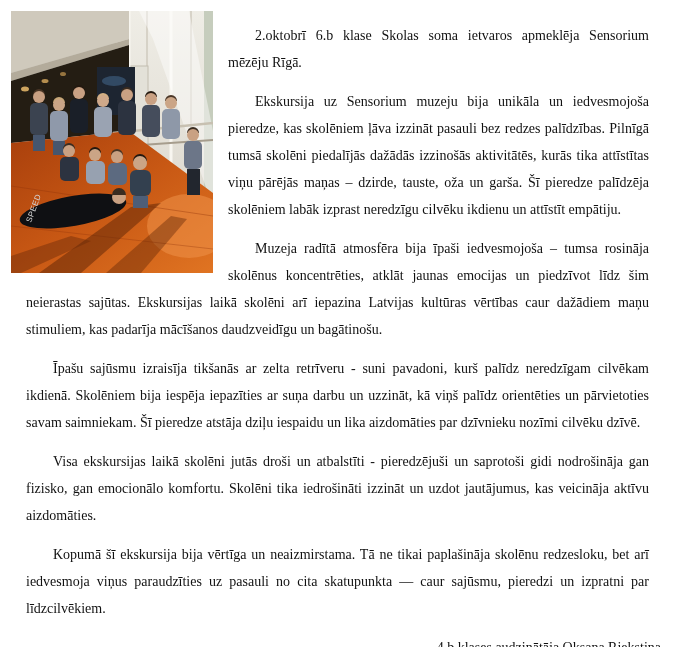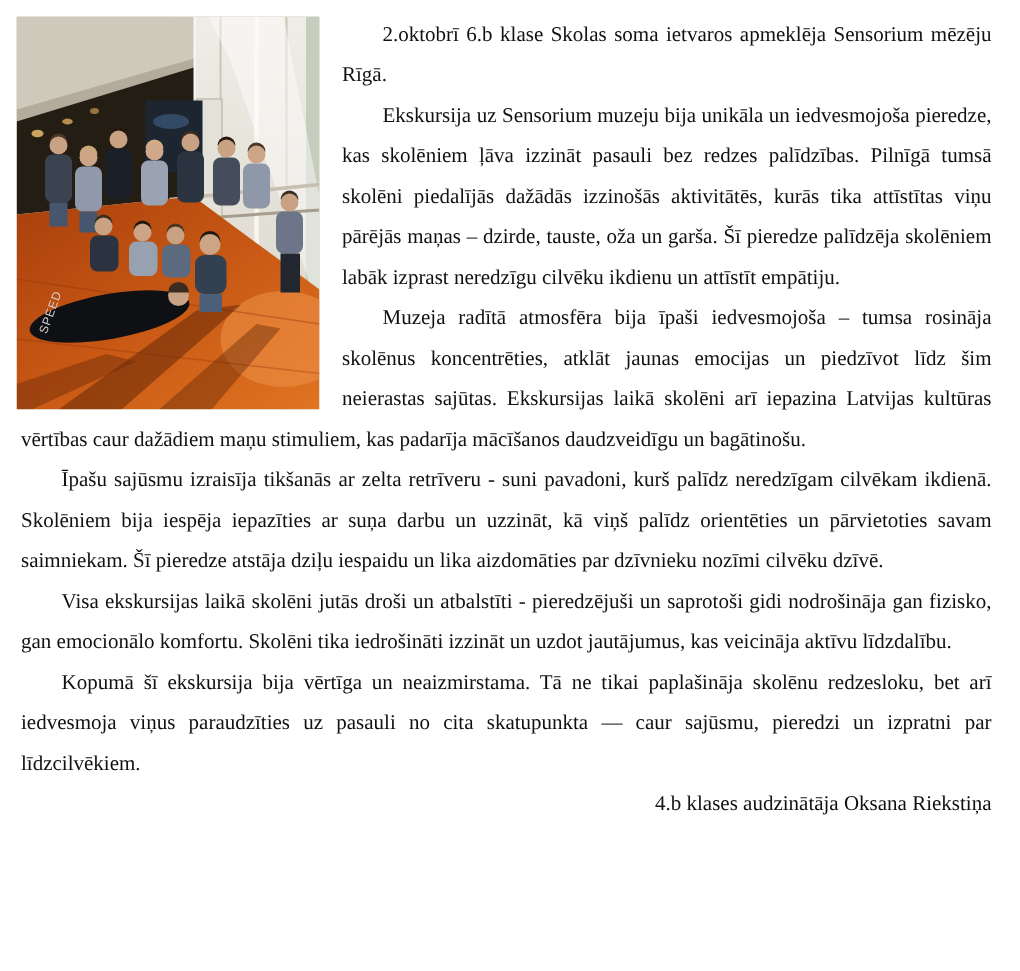--- a/index.html
+++ b/index.html
@@ -22,21 +22,21 @@
   }
   .photo-wrap {
     float: left;
     width: 202px; height: 262px;
     margin: 1px 15px 6px -3px;
     overflow: hidden;
     background: #d7d4cc;
   }
   .photo-wrap svg { display: block; }
   p.para {
-    margin: 0;
+    margin: 12px;
     text-indent: 27px;
   }
   .signature {
     margin: 0;
     text-align: right;
     text-indent: 0;
   }
 </style>
 </head>
 <body>
@@ -178,17 +178,17 @@
         <path d="M101 184 a7 7 0 0 1 14 0 z" fill="#3a2c20"></path>
         <text transform="translate(20 212) rotate(-70)" font-size="8" font-family="Liberation Sans, sans-serif" fill="#d4d4d4" letter-spacing="0.5">SPEED</text>
       </g>
     </svg>
   </figure>
 
   <p class="para">2.oktobrī 6.b klase Skolas soma ietvaros apmeklēja Sensorium mēzēju Rīgā.</p>
   <p class="para">Ekskursija uz Sensorium muzeju bija unikāla un iedvesmojoša pieredze, kas skolēniem ļāva izzināt pasauli bez redzes palīdzības. Pilnīgā tumsā skolēni piedalījās dažādās izzinošās aktivitātēs, kurās tika attīstītas viņu pārējās maņas – dzirde, tauste, oža un garša. Šī pieredze palīdzēja skolēniem labāk izprast neredzīgu cilvēku ikdienu un attīstīt empātiju.</p>
   <p class="para">Muzeja radītā atmosfēra bija īpaši iedvesmojoša – tumsa rosināja skolēnus koncentrēties, atklāt jaunas emocijas un piedzīvot līdz šim neierastas sajūtas. Ekskursijas laikā skolēni arī iepazina Latvijas kultūras vērtības caur dažādiem maņu stimuliem, kas padarīja mācīšanos daudzveidīgu un bagātinošu.</p>
   <p class="para">Īpašu sajūsmu izraisīja tikšanās ar zelta retrīveru - suni pavadoni, kurš palīdz neredzīgam cilvēkam ikdienā. Skolēniem bija iespēja iepazīties ar suņa darbu un uzzināt, kā viņš palīdz orientēties un pārvietoties savam saimniekam. Šī pieredze atstāja dziļu iespaidu un lika aizdomāties par dzīvnieku nozīmi cilvēku dzīvē.</p>
-  <p class="para">Visa ekskursijas laikā skolēni jutās droši un atbalstīti - pieredzējuši un saprotoši gidi nodrošināja gan fizisko, gan emocionālo komfortu. Skolēni tika iedrošināti izzināt un uzdot jautājumus, kas veicināja aktīvu līdzdalību.</p>
+  <p class="para">Visa ekskursijas laikā skolēni jutās droši un atbalstīti - pieredzējuši un saprotoši gidi nodrošināja gan fizisko, gan emocionālo komfortu. Skolēni tika iedrošināti izzināt un uzdot jautājumus, kas veicināja aktīvu aizdomāties.</p>
   <p class="para">Kopumā šī ekskursija bija vērtīga un neaizmirstama. Tā ne tikai paplašināja skolēnu redzesloku, bet arī iedvesmoja viņus paraudzīties uz pasauli no cita skatupunkta — caur sajūsmu, pieredzi un izpratni par līdzcilvēkiem.</p>
   <p class="signature">4.b klases audzinātāja Oksana Riekstiņa</p>
 
 </div>
 
 </body></html>

